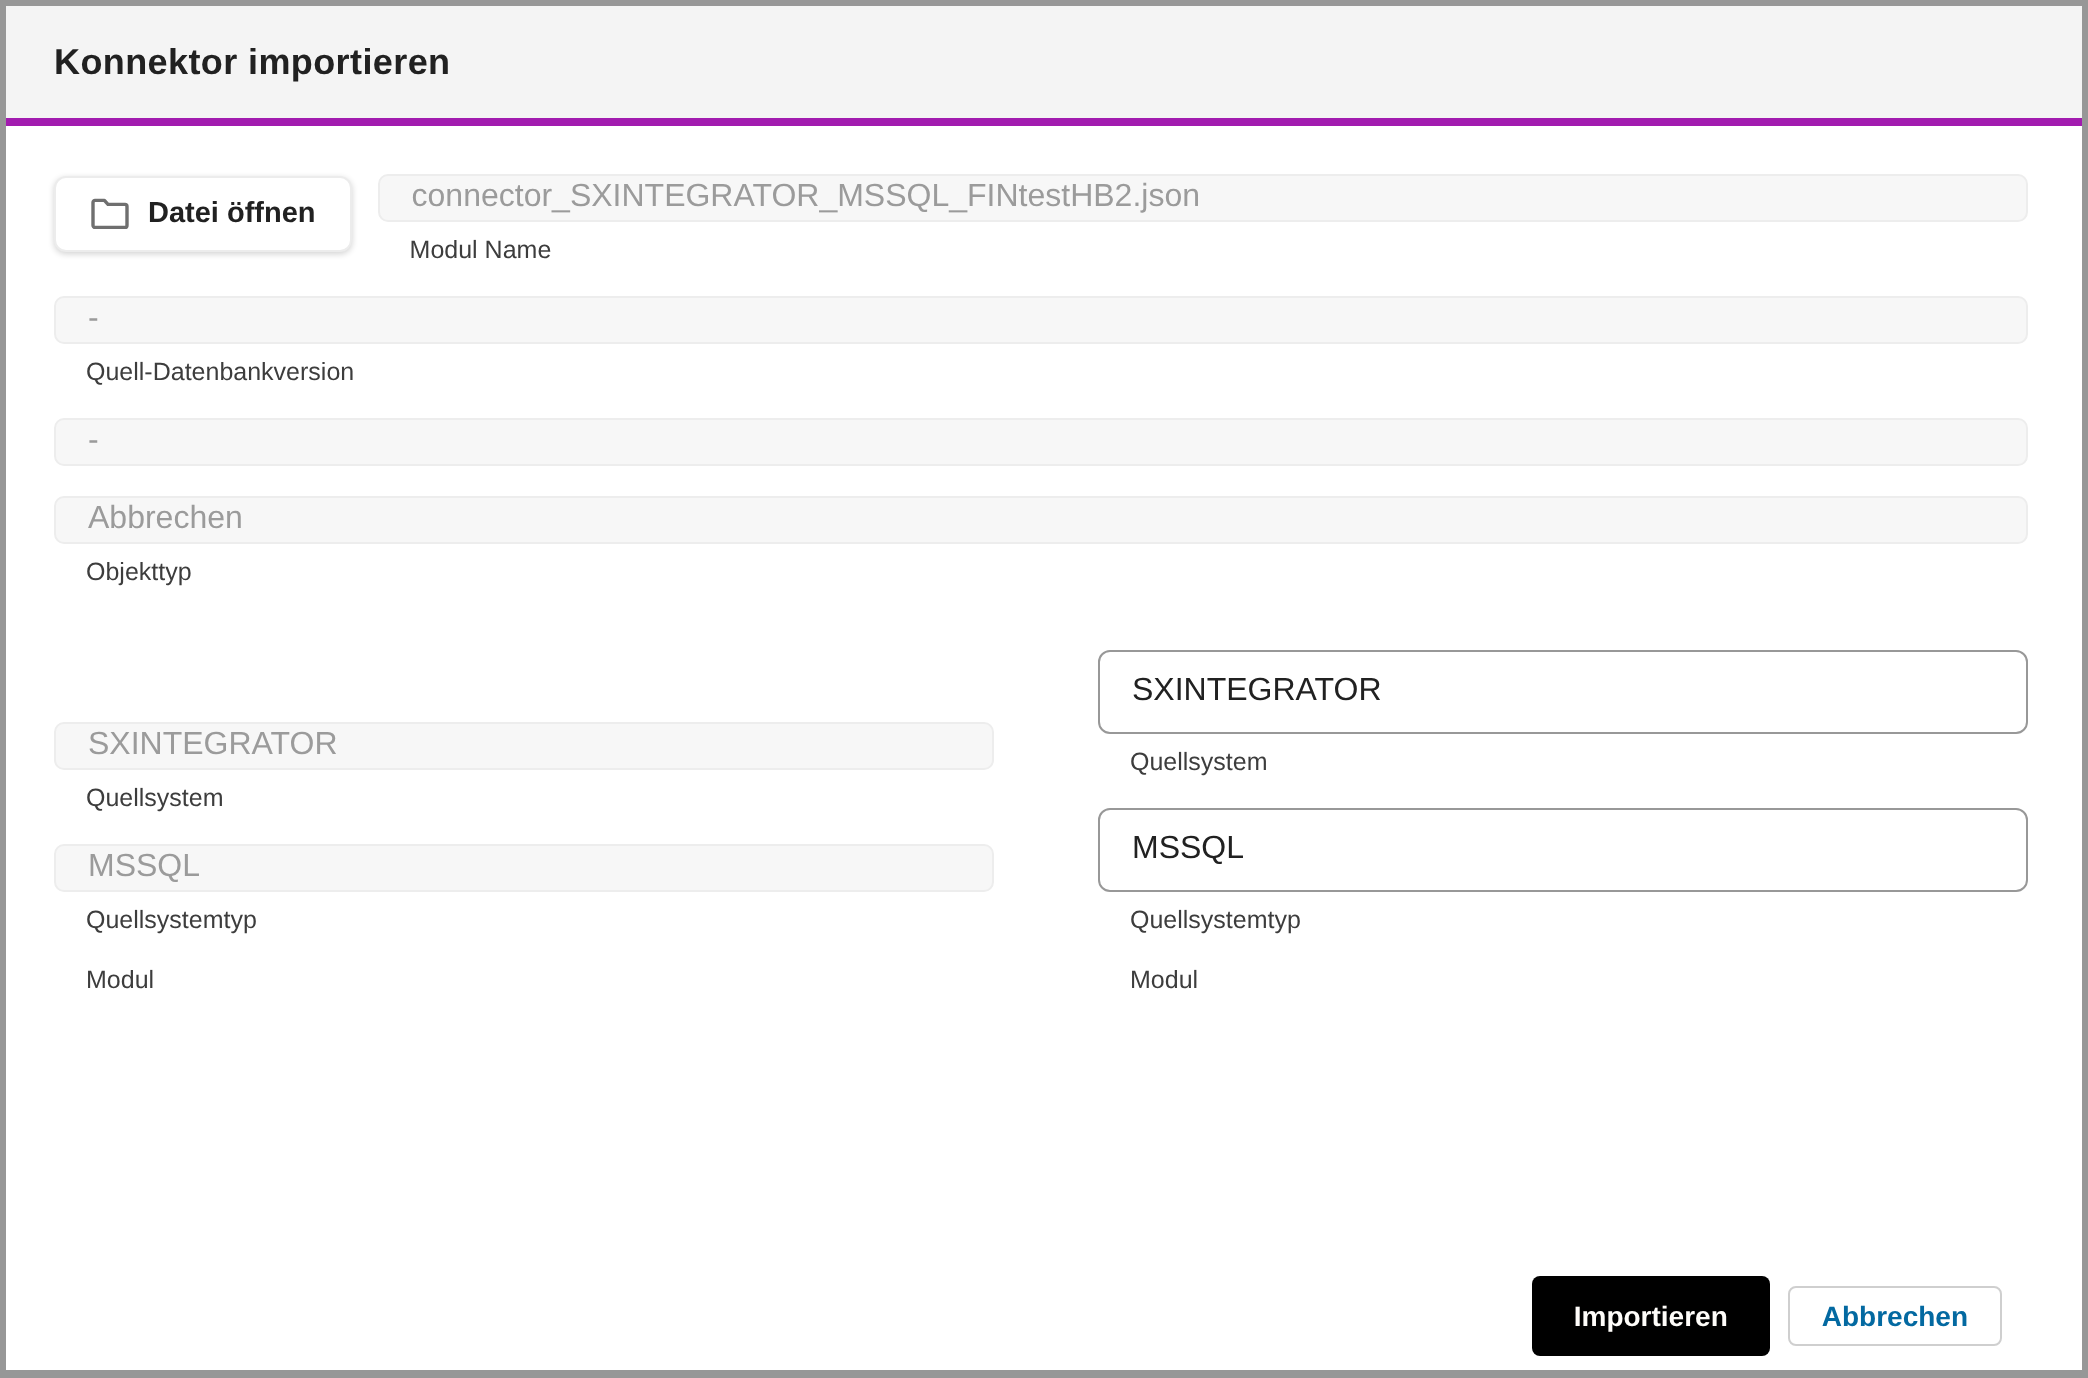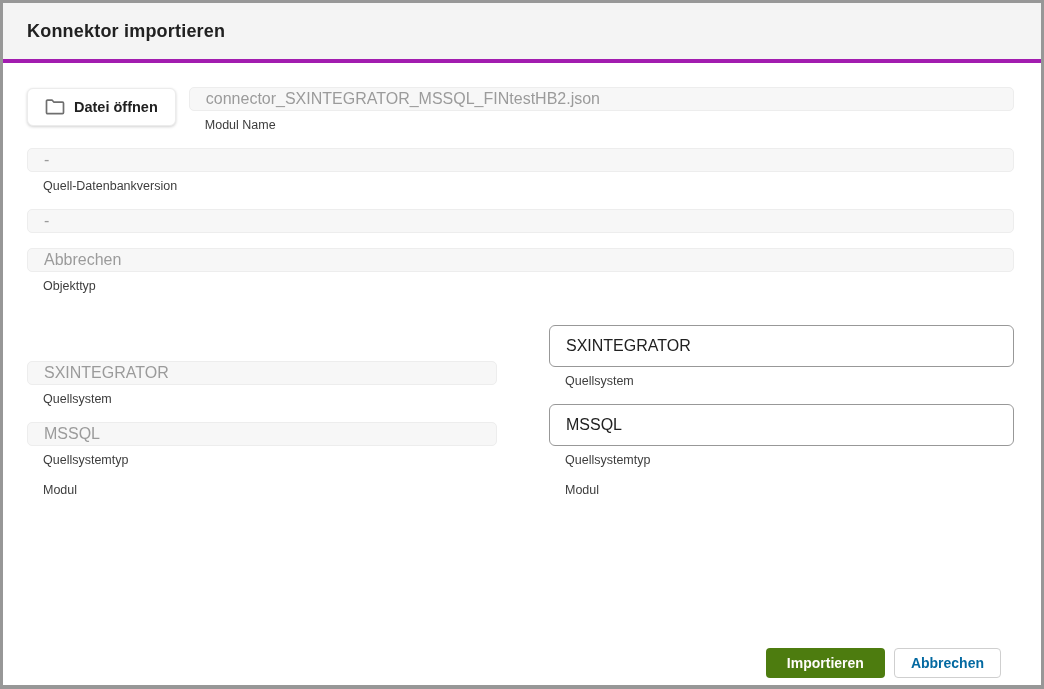--- a/index.html
+++ b/index.html
@@ -113,23 +113,23 @@
   .dialog-footer {
     flex: 0 0 auto;
     display: flex;
     justify-content: flex-end;
     align-items: center;
     gap: 9px;
     padding: 4px 13px 7px 0;
     margin-top: auto;
   }
   .import-button {
-    height: 30px;
+    height: 40px;
     padding: 0 21px;
-    background: #4d7c0f;
+    background: #000000;
     color: #fffdfa;
     border: none;
     border-radius: 4px;
     font-size: 14px;
     font-weight: bold;
     font-family: inherit;
     cursor: pointer;
   }
   .cancel-button {
     height: 30px;

